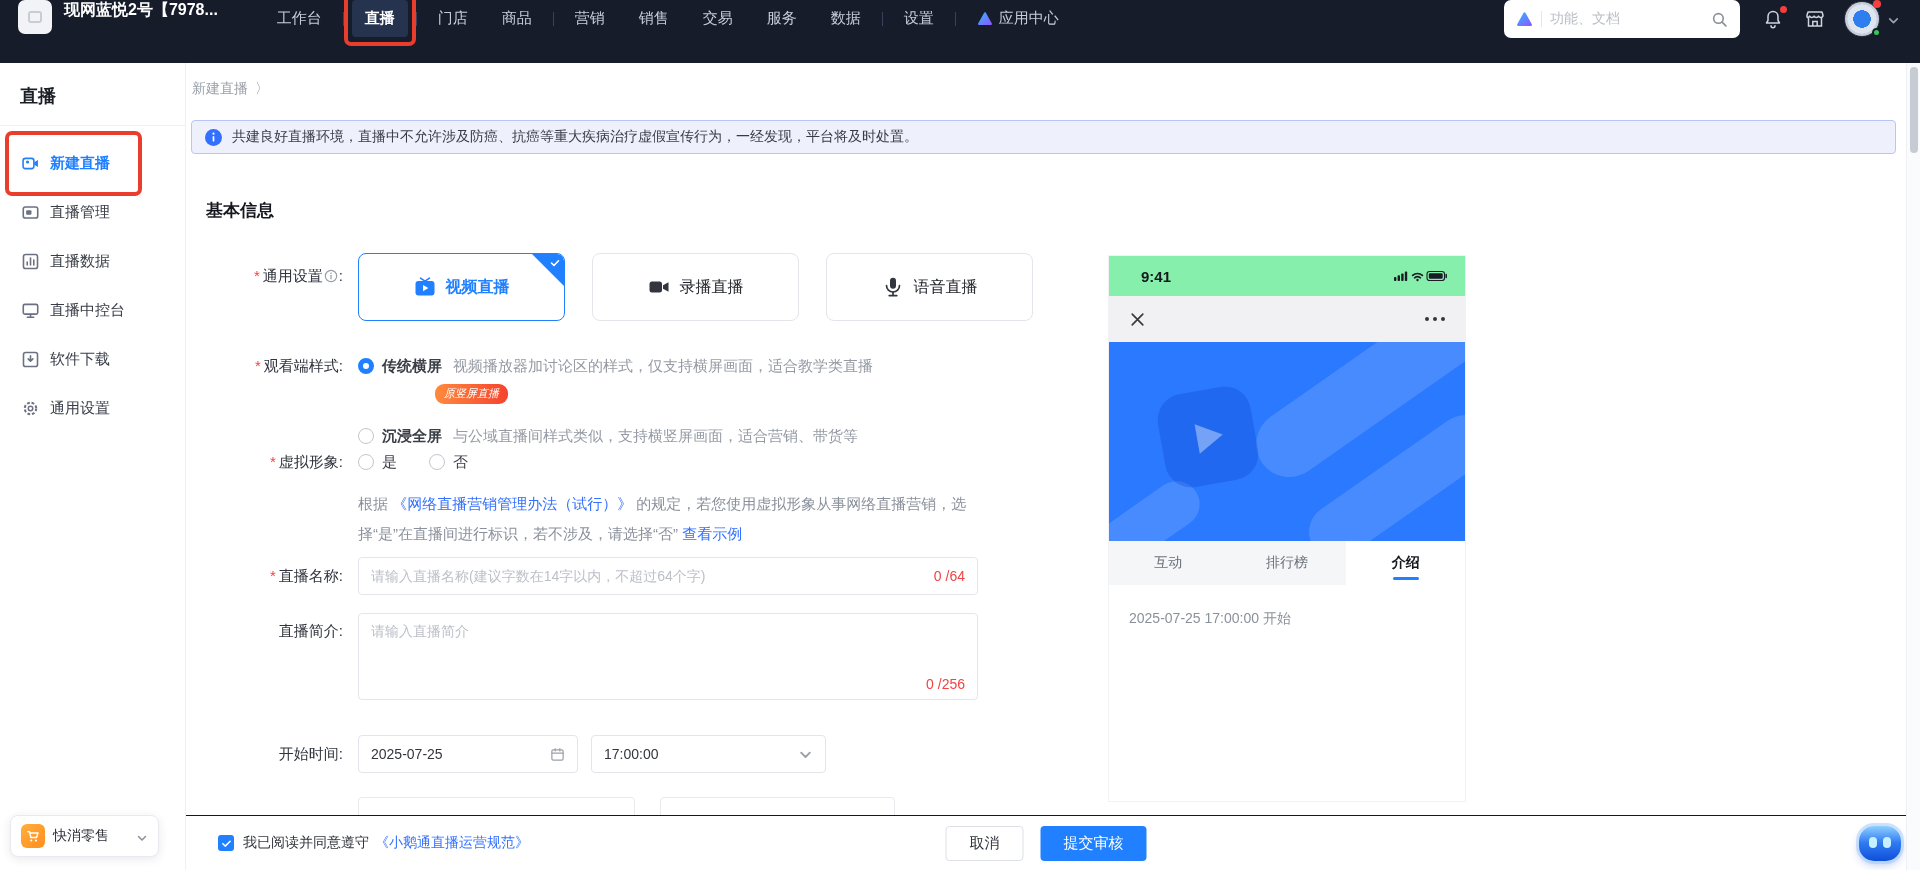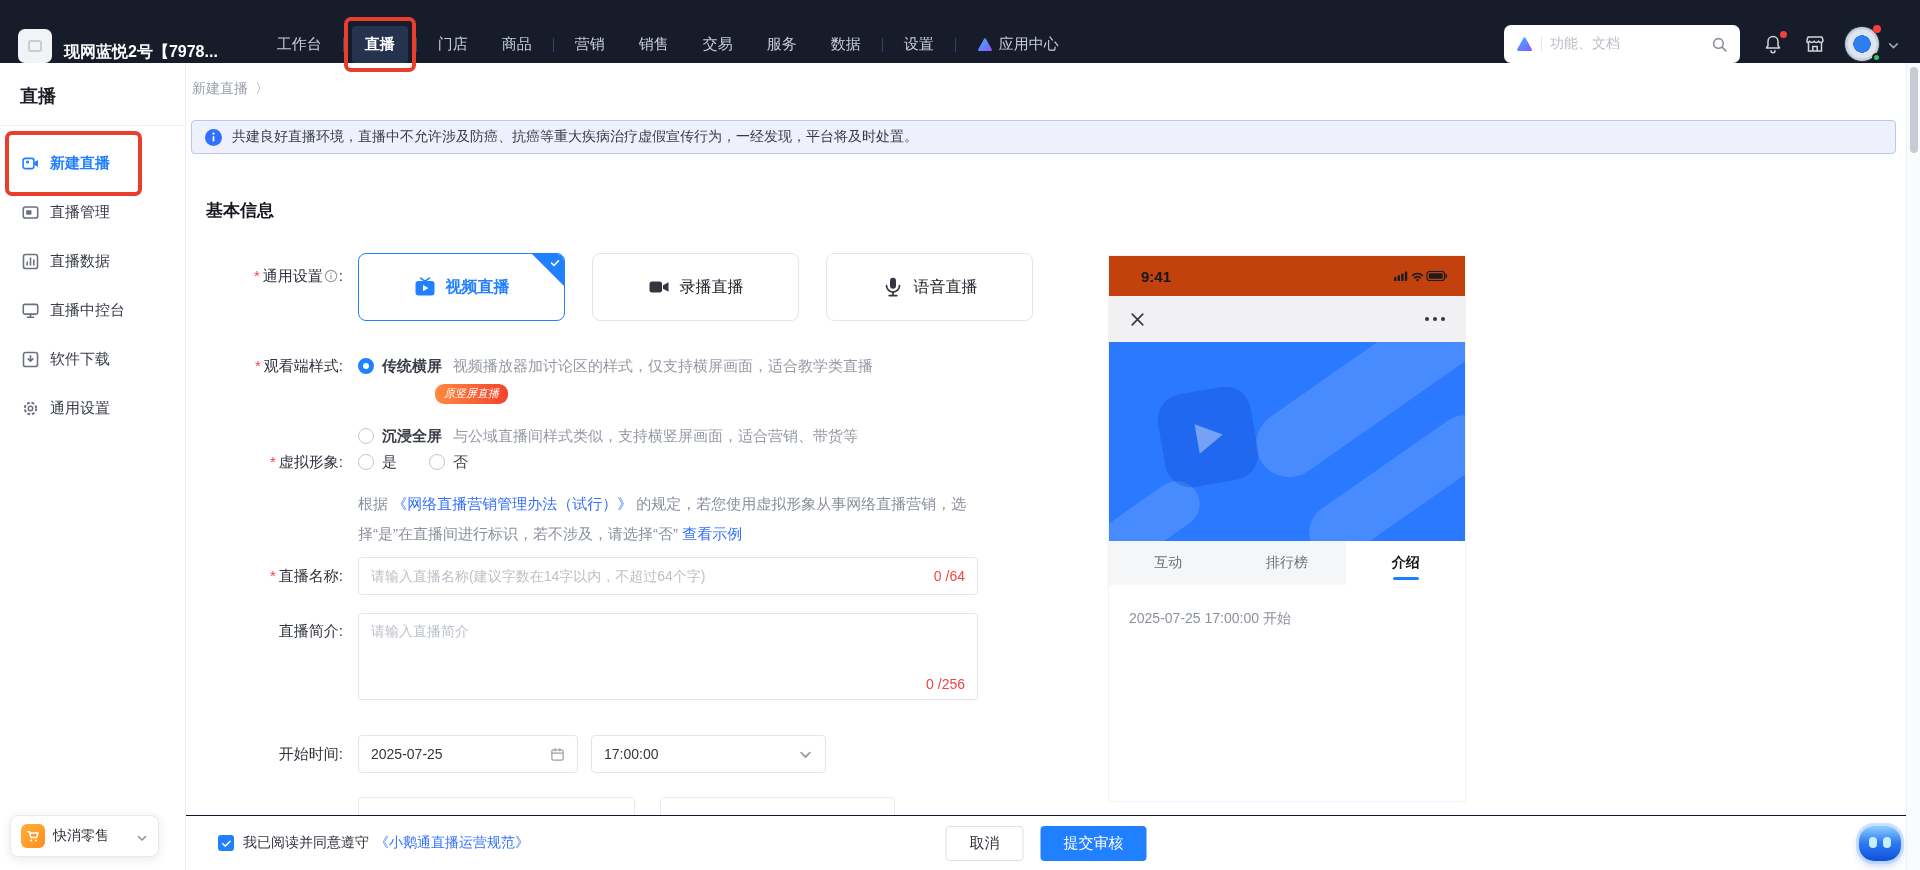--- a/index.html
+++ b/index.html
@@ -1,21 +1,21 @@
 <!DOCTYPE html>
 <html><head>
 <meta charset="utf-8">
 <style>
   * { margin:0; padding:0; box-sizing:border-box; }
   html,body { width:1920px; height:870px; overflow:hidden; background:#fff;
     font-family:"Liberation Sans","DejaVu Sans",sans-serif; color:#33363e; }
 
   
   .navbar{position:absolute;top:0;left:0;width:1920px;height:63px;background:#161c29;
-    display:flex;align-items:flex-end;padding:0 20px 0 18px;z-index:60;}
+    display:flex;align-items:flex-start;padding:0 20px 0 18px;z-index:60;}
   .logo{width:34px;height:34px;border-radius:7px;background:#f2f3f6;margin-right:12px;
     display:flex;align-items:center;justify-content:center;flex-shrink:0;}
   .logo-glyph{width:14px;height:12px;border:2px solid #c9ccd4;border-radius:3px;}
   .store-name{color:#fff;font-size:16px;font-weight:700;margin-right:42px;white-space:nowrap;}
   .nav-items{display:flex;align-items:center;}
   .nav-item{position:relative;color:#c6ccda;font-size:15px;padding:9px 13px;margin:0 4px;
     border-radius:4px;white-space:nowrap;cursor:pointer;display:flex;align-items:center;gap:6px;}
   .nav-item.active{background:#26334f;color:#fff;font-weight:700;}
   .v-divider{width:1px;height:14px;background:#394souza;background:#39425a;margin:0 4px;flex-shrink:0;}
   .nav-ico{width:16px;height:16px;display:inline-flex;}
@@ -148,21 +148,21 @@
   .picker-ico svg{width:15px;height:15px;}
 
   .row-partial{top:734px;}
   .partial-box{height:40px;border:1px solid #e9eaee;border-radius:4px 4px 0 0;background:#fff;}
   .pb1{width:277px;margin-right:25px;}
   .pb2{width:235px;}
 
   
   .phone{position:absolute;left:922px;top:192px;width:358px;height:547px;background:#fff;
     border:1px solid #f1f2f5;}
-  .p-status{height:40px;background:#c2410c;display:flex;align-items:center;justify-content:space-between;
+  .p-status{height:40px;background:#86efac;display:flex;align-items:center;justify-content:space-between;
     padding:0 17px 0 32px;}
   .p-clock{font-size:15px;font-weight:700;color:#15181e;}
   .p-status-icons{width:54px;height:12px;display:inline-flex;}
   .p-nav{height:46px;background:#f1f1f3;display:flex;align-items:center;justify-content:space-between;padding:0 20px;}
   .p-close{width:17px;height:17px;display:inline-flex;cursor:pointer;}
   .p-close svg{width:17px;height:17px;}
   .p-more{display:flex;gap:4px;cursor:pointer;}
   .p-more i{width:4px;height:4px;border-radius:50%;background:#33363e;}
   .p-cover{position:relative;height:199px;background:#2b79fe;overflow:hidden;}
   .stripe{position:absolute;background:rgba(255,255,255,.14);border-radius:40px;transform:rotate(-35deg);}

